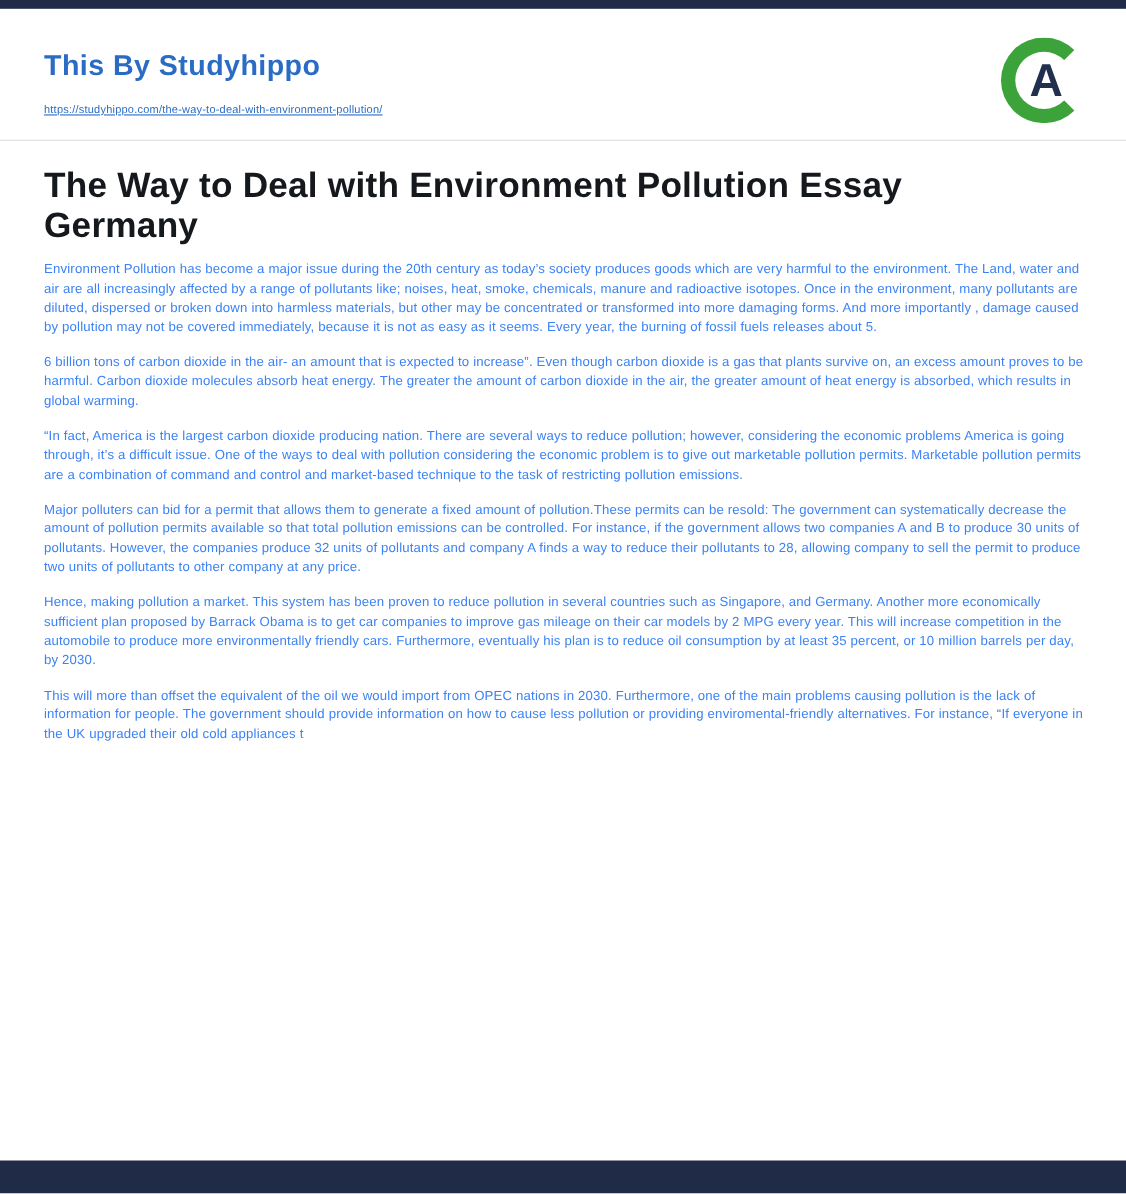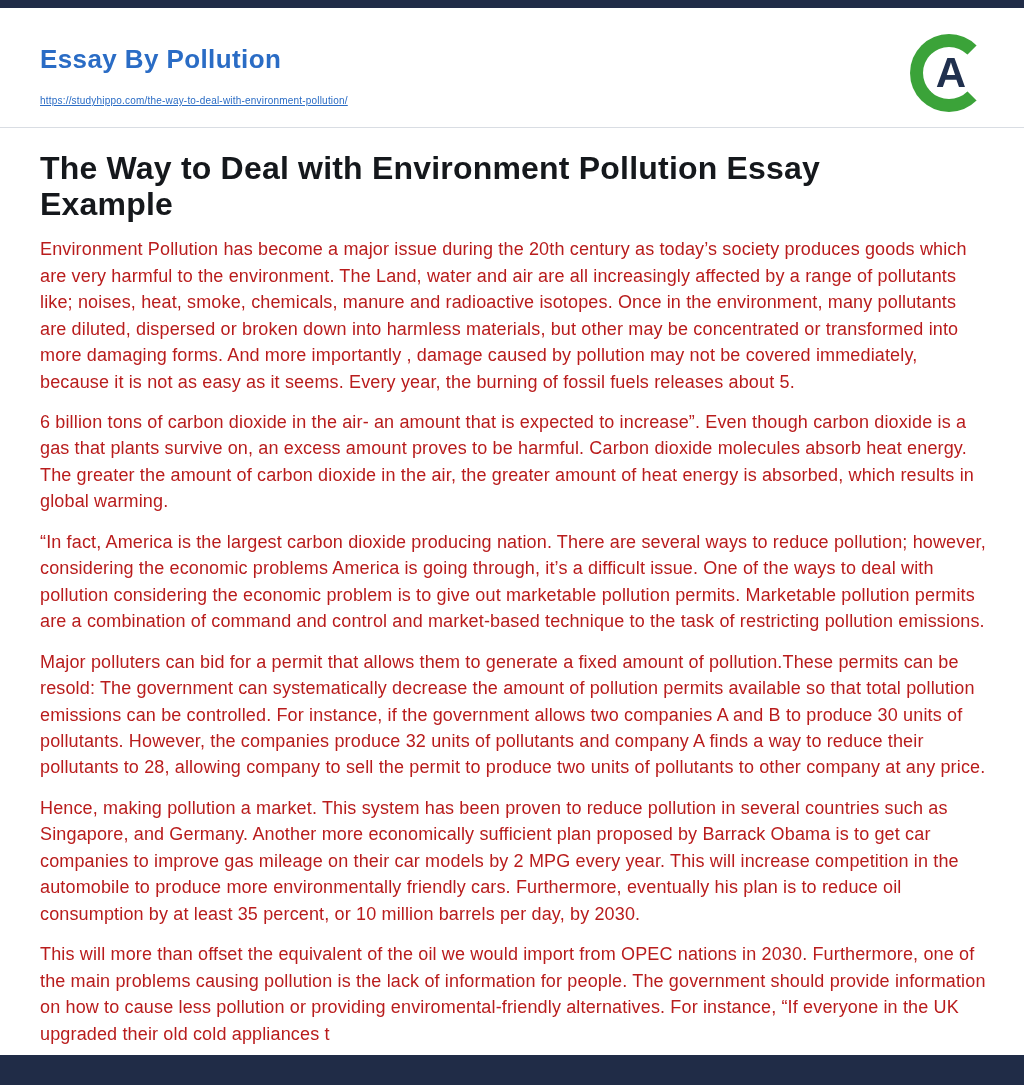--- a/index.html
+++ b/index.html
@@ -68,54 +68,54 @@
   .article-title {
     color: #15181c;
     font-size: 32px;
     line-height: 1.13;
     font-weight: bold;
     max-width: 900px;
     letter-spacing: 0.2px;
     margin-bottom: 14px;
   }
   .article p {
-    color: #b91c1c;
-    font-size: 18px;
+    color: #3b82f6;
+    font-size: 12px;
     line-height: 1.47;
     letter-spacing: 0.15px;
     margin-bottom: 14px;
   }
   .bottom-bar {
     position: absolute;
     left: 0;
     bottom: 0;
     width: 100%;
     height: 30px;
     background: #202c47;
   }
 </style>
 </head>
 <body>
 
 <div class="top-bar"></div>
 
 <div class="header">
   <div class="header-left">
-    <div class="site-title">Essay By Pollution</div>
+    <div class="site-title">This By Studyhippo</div>
     <a class="source-url">https://studyhippo.com/the-way-to-deal-with-environment-pollution/</a>
   </div>
   <div class="logo">
     <span class="logo-letter">A</span>
   </div>
 </div>
 
 <hr class="divider">
 
 <div class="article">
-  <h1 class="article-title">The Way to Deal with Environment Pollution Essay Example</h1>
+  <h1 class="article-title">The Way to Deal with Environment Pollution Essay Germany</h1>
   <p>Environment Pollution has become a major issue during the 20th century as today’s society produces goods which are very harmful to the environment. The Land, water and air are all increasingly affected by a range of pollutants like; noises, heat, smoke, chemicals, manure and radioactive isotopes. Once in the environment, many pollutants are diluted, dispersed or broken down into harmless materials, but other may be concentrated or transformed into more damaging forms. And more importantly , damage caused by pollution may not be covered immediately, because it is not as easy as it seems. Every year, the burning of fossil fuels releases about 5.</p>
   <p>6 billion tons of carbon dioxide in the air- an amount that is expected to increase”. Even though carbon dioxide is a gas that plants survive on, an excess amount proves to be harmful. Carbon dioxide molecules absorb heat energy. The greater the amount of carbon dioxide in the air, the greater amount of heat energy is absorbed, which results in global warming.</p>
   <p>“In fact, America is the largest carbon dioxide producing nation. There are several ways to reduce pollution; however, considering the economic problems America is going through, it’s a difficult issue. One of the ways to deal with pollution considering the economic problem is to give out marketable pollution permits. Marketable pollution permits are a combination of command and control and market-based technique to the task of restricting pollution emissions.</p>
   <p>Major polluters can bid for a permit that allows them to generate a fixed amount of pollution.These permits can be resold: The government can systematically decrease the amount of pollution permits available so that total pollution emissions can be controlled. For instance, if the government allows two companies A and B to produce 30 units of pollutants. However, the companies produce 32 units of pollutants and company A finds a way to reduce their pollutants to 28, allowing company to sell the permit to produce two units of pollutants to other company at any price.</p>
   <p>Hence, making pollution a market. This system has been proven to reduce pollution in several countries such as Singapore, and Germany. Another more economically sufficient plan proposed by Barrack Obama is to get car companies to improve gas mileage on their car models by 2 MPG every year. This will increase competition in the automobile to produce more environmentally friendly cars. Furthermore, eventually his plan is to reduce oil consumption by at least 35 percent, or 10 million barrels per day, by 2030.</p>
   <p>This will more than offset the equivalent of the oil we would import from OPEC nations in 2030. Furthermore, one of the main problems causing pollution is the lack of information for people. The government should provide information on how to cause less pollution or providing enviromental-friendly alternatives. For instance, “If everyone in the UK upgraded their old cold appliances t</p>
 </div>
 
 <div class="bottom-bar"></div>
 

